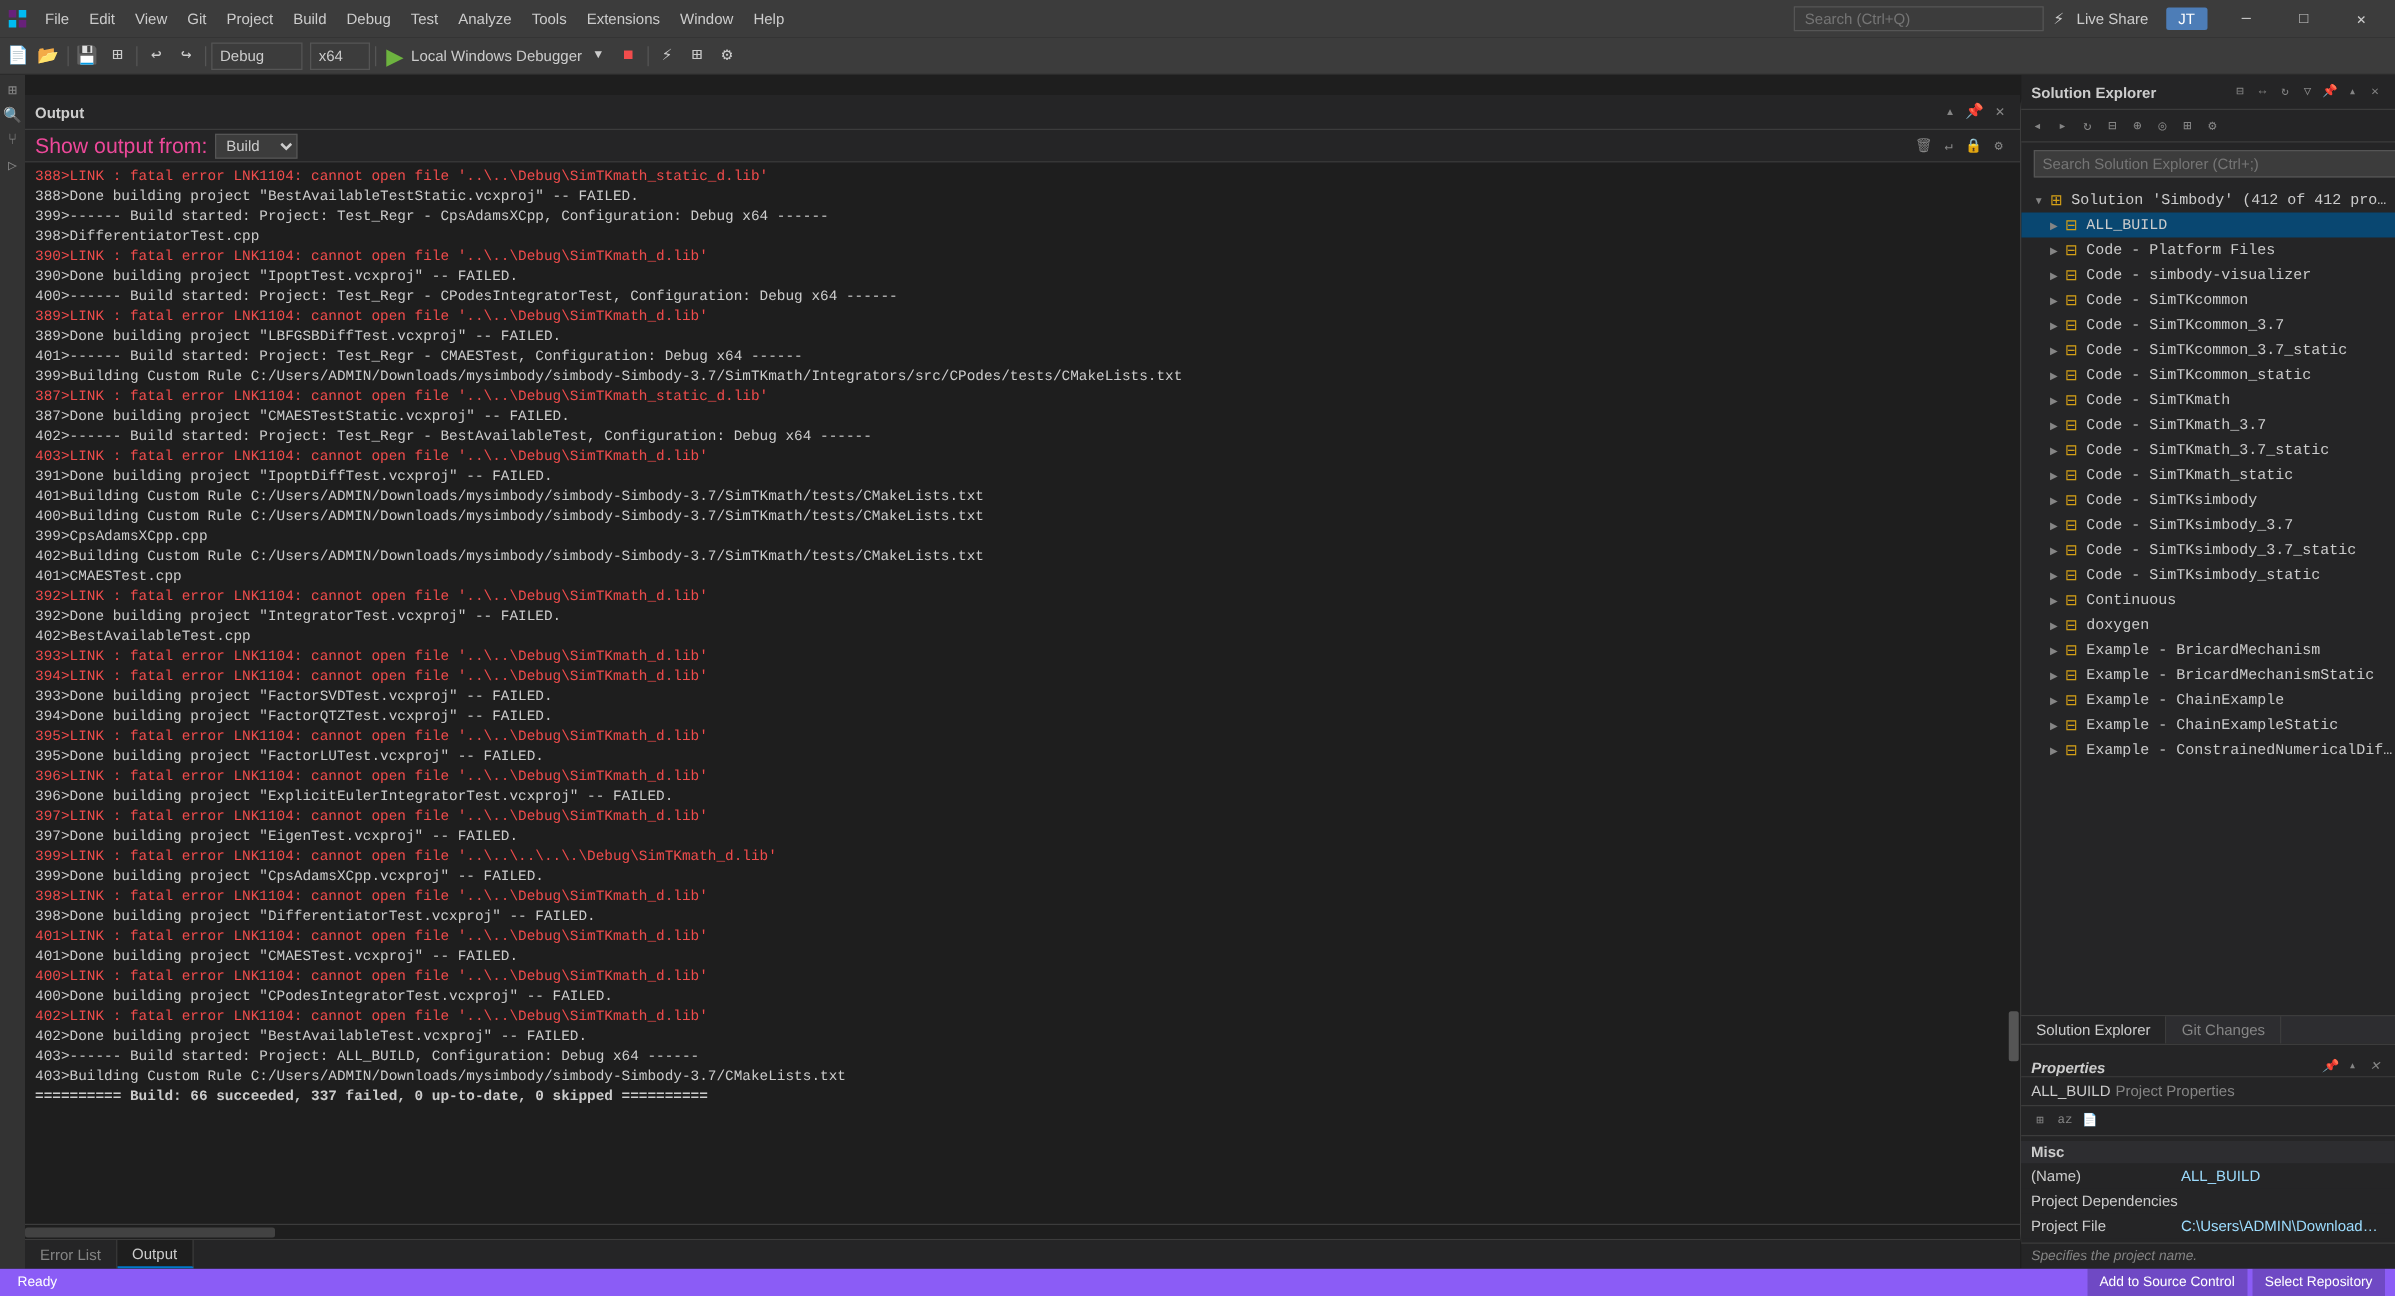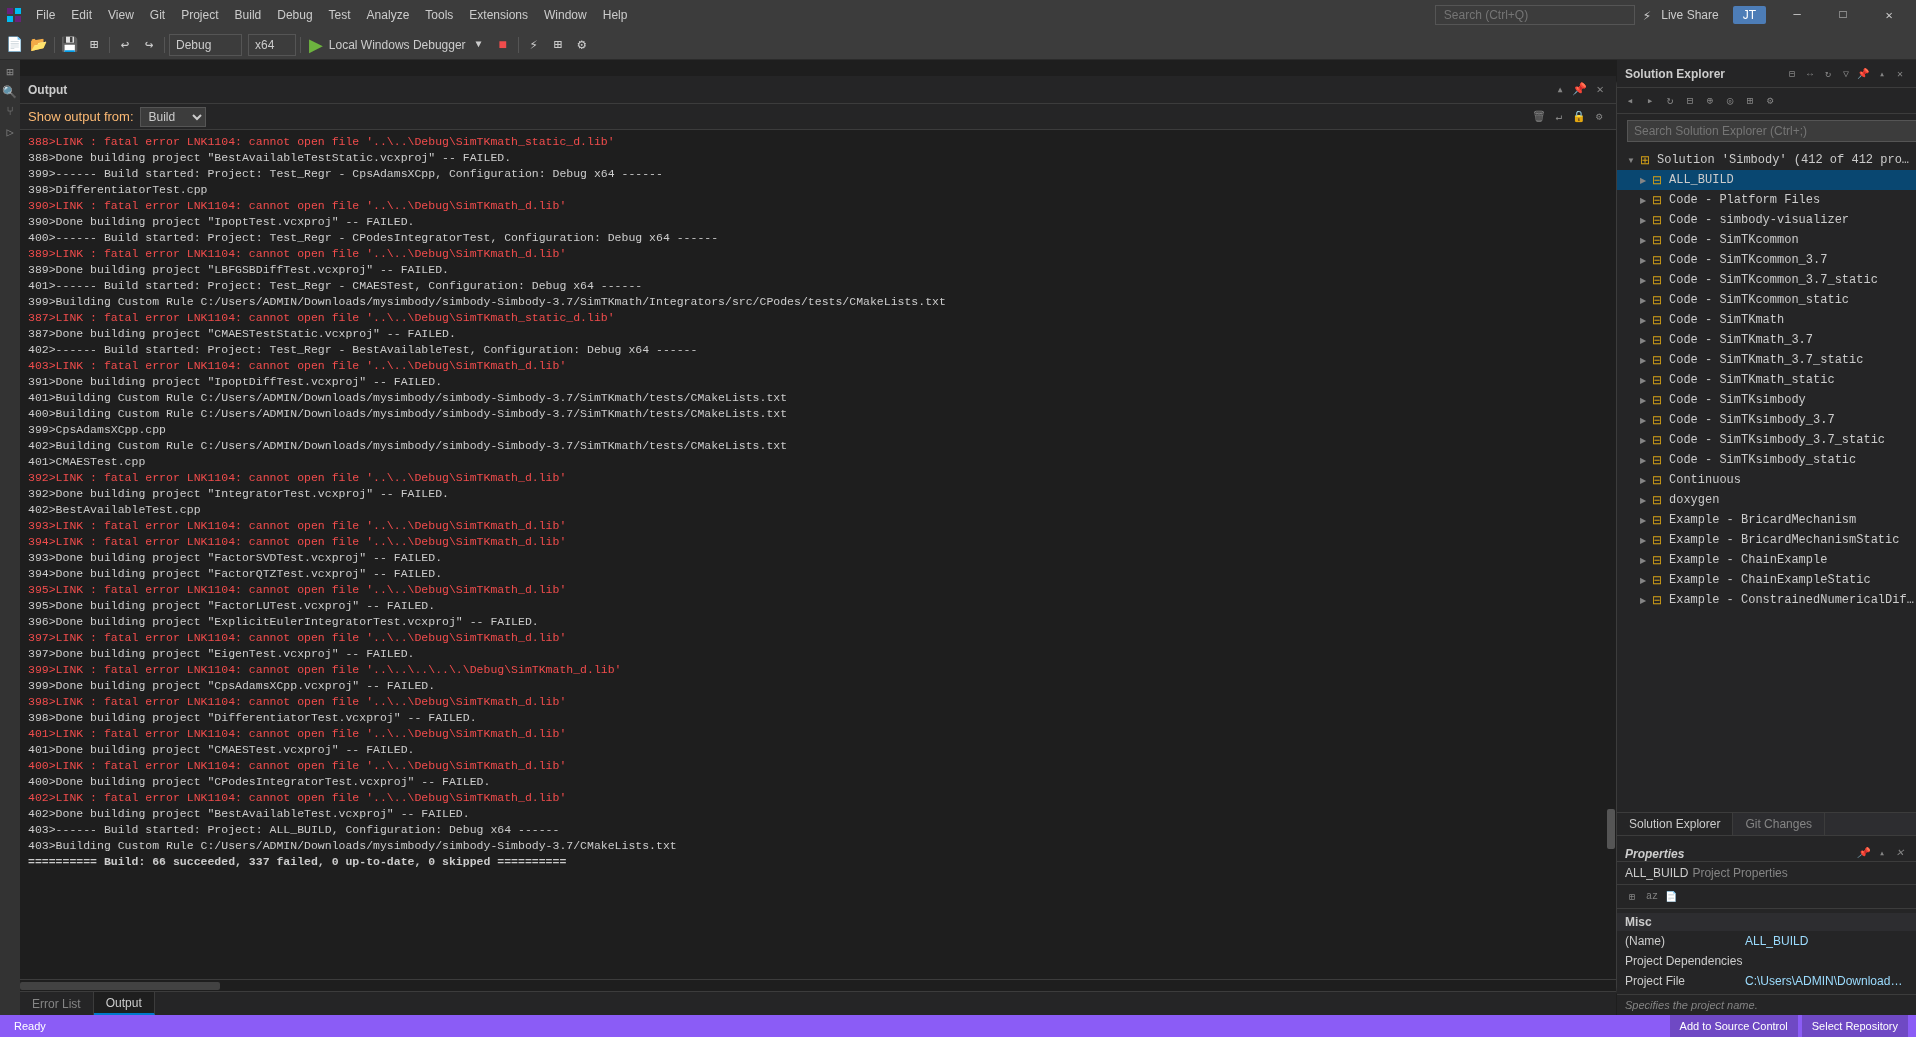--- a/index.html
+++ b/index.html
@@ -223,23 +223,23 @@
       background: #252526;
       display: flex;
       align-items: center;
       padding: 2px 8px;
       height: 26px;
       flex-shrink: 0;
       border-bottom: 1px solid #3c3c3c;
       gap: 6px;
     }
     .output-label {
-      color: #fdba74;
-      font-family: 'Segoe UI', sans-serif;
-      font-size: 13px;
+      color: #ec4899;
+      font-family: 'Segoe UI', sans-serif;
+      font-size: 17px;
     }
     .output-source-select {
       background: #3c3c3c;
       border: 1px solid #555;
       color: #ccc;
       font-size: 12px;
       padding: 1px 4px;
       height: 20px;
     }
     .output-toolbar-icons {
@@ -730,20 +730,21 @@
             <div class="output-line ">401&gt;CMAESTest.cpp</div>
             <div class="output-line error">392&gt;LINK : fatal error LNK1104: cannot open file '..\..\Debug\SimTKmath_d.lib'</div>
             <div class="output-line ">392&gt;Done building project "IntegratorTest.vcxproj" -- FAILED.</div>
             <div class="output-line ">402&gt;BestAvailableTest.cpp</div>
             <div class="output-line error">393&gt;LINK : fatal error LNK1104: cannot open file '..\..\Debug\SimTKmath_d.lib'</div>
             <div class="output-line error">394&gt;LINK : fatal error LNK1104: cannot open file '..\..\Debug\SimTKmath_d.lib'</div>
             <div class="output-line ">393&gt;Done building project "FactorSVDTest.vcxproj" -- FAILED.</div>
             <div class="output-line ">394&gt;Done building project "FactorQTZTest.vcxproj" -- FAILED.</div>
             <div class="output-line error">395&gt;LINK : fatal error LNK1104: cannot open file '..\..\Debug\SimTKmath_d.lib'</div>
             <div class="output-line ">395&gt;Done building project "FactorLUTest.vcxproj" -- FAILED.</div>
+            <div class="output-line error">396&gt;LINK : fatal error LNK1104: cannot open file '..\..\Debug\SimTKmath_d.lib'</div>
             <div class="output-line ">396&gt;Done building project "ExplicitEulerIntegratorTest.vcxproj" -- FAILED.</div>
             <div class="output-line error">397&gt;LINK : fatal error LNK1104: cannot open file '..\..\Debug\SimTKmath_d.lib'</div>
             <div class="output-line ">397&gt;Done building project "EigenTest.vcxproj" -- FAILED.</div>
             <div class="output-line error">399&gt;LINK : fatal error LNK1104: cannot open file '..\..\..\..\.\Debug\SimTKmath_d.lib'</div>
             <div class="output-line ">399&gt;Done building project "CpsAdamsXCpp.vcxproj" -- FAILED.</div>
             <div class="output-line error">398&gt;LINK : fatal error LNK1104: cannot open file '..\..\Debug\SimTKmath_d.lib'</div>
             <div class="output-line ">398&gt;Done building project "DifferentiatorTest.vcxproj" -- FAILED.</div>
             <div class="output-line error">401&gt;LINK : fatal error LNK1104: cannot open file '..\..\Debug\SimTKmath_d.lib'</div>
             <div class="output-line ">401&gt;Done building project "CMAESTest.vcxproj" -- FAILED.</div>
             <div class="output-line error">400&gt;LINK : fatal error LNK1104: cannot open file '..\..\Debug\SimTKmath_d.lib'</div>

